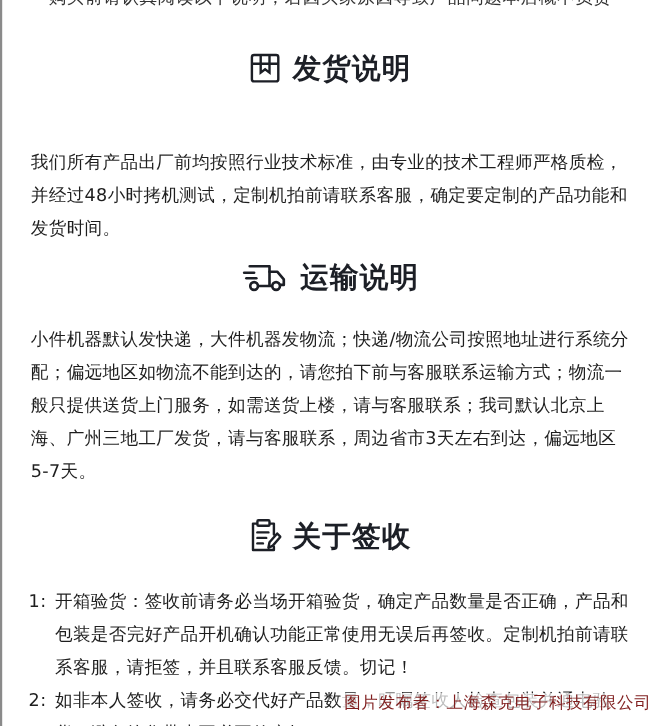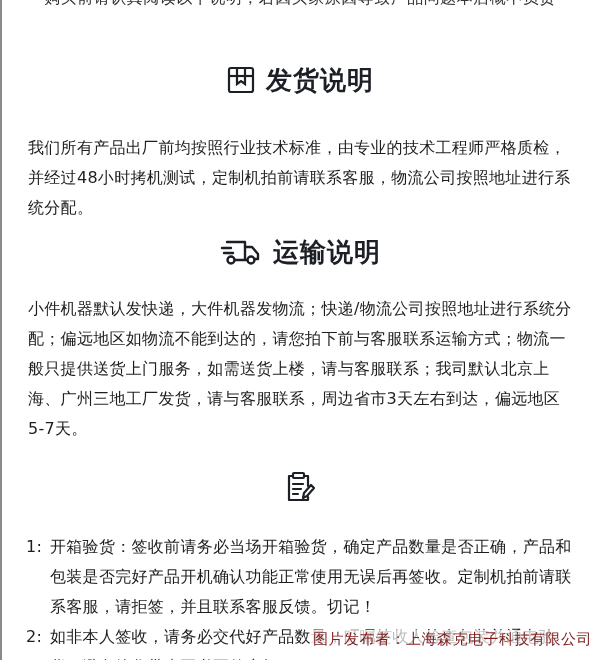--- a/index.html
+++ b/index.html
@@ -31,31 +31,31 @@
   }
   svg { display: block; }
 </style>
 </head>
 <body>
 
 <div class="left-border"></div>
 
 <div class="top-cut">购买前请认真阅读以下说明，若因买家原因导致产品问题本店概不负责</div>
 
-<div class="section-head" style="top:58px;height:44px;">
+<div class="section-head" style="top:40px;height:44px;">
   <span>
     <svg width="30" height="30" viewBox="0 0 30 30" fill="none" stroke="#1c1f26" stroke-width="2.2">
       <rect x="3" y="3" width="24" height="24" rx="2"></rect>
       <line x1="3" y1="11" x2="27" y2="11"></line>
       <path d="M11 3 V19 L15 16 L19 19 V3"></path>
     </svg>
   </span>
   <span class="title">发货说明</span>
 </div>
-<div class="para" style="top:133px;">我们所有产品出厂前均按照行业技术标准，由专业的技术工程师严格质检，并经过48小时拷机测试，定制机拍前请联系客服，物流公司按照地址进行系统分配。</div>
+<div class="para" style="top:133px;">我们所有产品出厂前均按照行业技术标准，由专业的技术工程师严格质检，并经过48小时拷机测试，定制机拍前请联系客服，确定要定制的产品功能和发货时间。</div>
 
 <div class="section-head" style="top:230px;height:44px;text-align:right;">
   <span>
     <svg width="44" height="30" viewBox="0 0 44 30" fill="none" stroke="#1c1f26" stroke-width="2.4" stroke-linecap="round" stroke-linejoin="round">
       <path d="M8 5 H26 V22"></path>
       <path d="M26 10 H33 L39 17 V22 H36"></path>
       <path d="M3 11 H12"></path>
       <path d="M5 16 H14"></path>
       <circle cx="12" cy="23" r="3.5"></circle>
       <circle cx="32" cy="23" r="3.5"></circle>
@@ -71,20 +71,21 @@
     <svg width="30" height="32" viewBox="0 0 30 32" fill="none" stroke="#1c1f26" stroke-width="2.2" stroke-linecap="round" stroke-linejoin="round">
       <path d="M20 5 H23 V15"></path>
       <path d="M23 26 V29 H4 V5 H7"></path>
       <rect x="8" y="2" width="11" height="5" rx="1"></rect>
       <line x1="8" y1="13" x2="18" y2="13"></line>
       <line x1="8" y1="18" x2="16" y2="18"></line>
       <line x1="8" y1="23" x2="13" y2="23"></line>
       <path d="M18 27 L19 22 L26 14 L29 17 L22 25 Z"></path>
     </svg>
   </span>
+  <span class="title">关于签收</span>
 </div>
 <div class="list" style="top:532px;">
   <div class="li">
     <span class="num">1:</span>
     <span class="txt">开箱验货：签收前请务必当场开箱验货，确定产品数量是否正确，产品和包装是否完好产品开机确认功能正常使用无误后再签收。定制机拍前请联系客服，请拒签，并且联系客服反馈。切记！</span>
   </div>
   <div class="li">
     <span class="num">2:</span>
     <span class="txt">如非本人签收，请务必交代好产品数量，叮嘱签收人检查包装并通电验货，避免给您带来不必要的麻烦。</span>
   </div>

